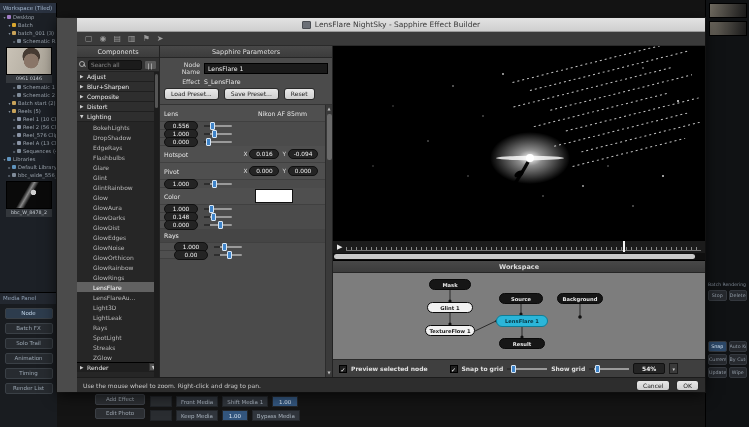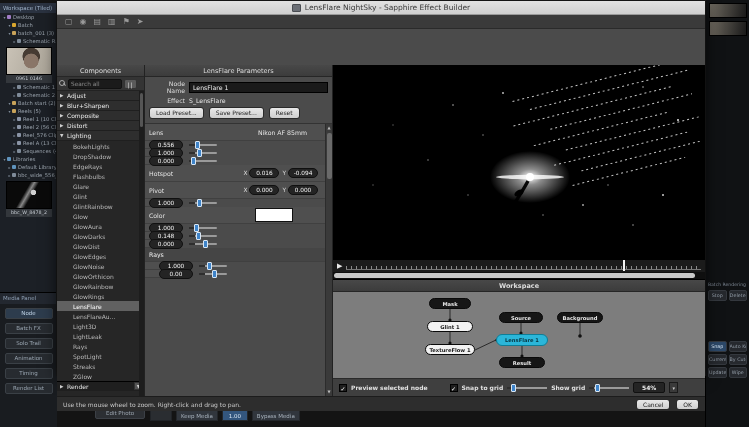--- a/index.html
+++ b/index.html
@@ -47,28 +47,28 @@
   .rthumb { width:38px; height:15px; margin:3px auto 0; border:1px solid #000;
             background:linear-gradient(100deg,#6f6a60,#3c3a36 60%,#191919); }
   .rp-header { margin-top:246px; color:#7d8793; font-size:4.6px; text-align:right; padding-right:3px; white-space:nowrap; }
   .rp-mode { display:flex; gap:2px; justify-content:flex-end; padding:3px 2px 0 2px; }
   .rp-mode .rp-btn { flex:1; }
   .rp-grid { display:grid; grid-template-columns:1fr 1fr; gap:2px; padding:40px 2px 0 2px; }
   .rp-btn { height:11px; background:#26292e; border:1px solid #34383e; border-radius:2px; color:#949ea9; font-size:4.8px; line-height:9px; text-align:center; white-space:nowrap; overflow:hidden; }
   .rp-btn.accent { background:#2c4868; color:#cfe0f0; }
 
   
-  #dialog { left:57px; top:1px; width:648px; height:374px; background:#4b4b4b; box-shadow:0 3px 14px rgba(0,0,0,.7), 0 0 0 1px #1a1a1a; }
+  #dialog { left:57px; top:18px; width:648px; height:374px; background:#4b4b4b; box-shadow:0 3px 14px rgba(0,0,0,.7), 0 0 0 1px #1a1a1a;padding-left:20px; }
   #titlebar { height:14px; background:linear-gradient(#e2e2e2,#cfcfcf); border-bottom:1px solid #9a9a9a; display:flex; align-items:center; justify-content:center; gap:4px; }
   #titlebar .app-ico { width:9px; height:8px; background:#6b6f76; border-radius:1px; border:1px solid #4a4d52; }
   #titlebar .title { font-size:7.5px; color:#3a3a3a; white-space:nowrap; }
   #dlg-toolbar { height:14px; background:#3a3a3a; border-bottom:1px solid #2a2a2a; display:flex; align-items:center; gap:7px; padding-left:8px; }
   .tbicon { font-size:8px; color:#9a9a9a; line-height:1; }
 
-  #dlg-content { display:flex; height:331px;margin-top:36px; }
+  #dlg-content { display:flex; height:331px; }
 
   
   #components { width:88px; background:#2f2f2f; border-right:1px solid #222; display:flex; flex-direction:column; }
   .panel-head { height:12px; background:linear-gradient(#484848,#3c3c3c); border-bottom:1px solid #262626; color:#ddd; font-size:6.5px; line-height:12px; text-align:center; white-space:nowrap; }
   #search-row { height:14px; display:flex; align-items:center; gap:2px; padding:0 2px; background:#343434; border-bottom:1px solid #222; }
   #search-input { width:54px; height:10px; background:#1b1b1b; border:1px solid #111; border-radius:2px; color:#aaa; font-size:5.8px; padding:0 2px; font-family:inherit; }
   #search-input::placeholder { color:#8a8a8a; }
   .mag { width:7px; height:7px; position:relative; flex:none; }
   .mag::before { content:""; position:absolute; left:0; top:0; width:4px; height:4px; border:1px solid #aaa; border-radius:50%; }
   .mag::after { content:""; position:absolute; left:4px; top:4px; width:3px; height:1px; background:#aaa; transform:rotate(45deg); }
@@ -411,21 +411,21 @@
             <span class="clabel">Render</span>
             <span class="scrollbtn">▼</span>
           </div>
           <div id="comp-scroll">
             <div class="thumbv"></div>
           </div>
       </div>
     </div>
 
     <div id="params">
-      <div class="panel-head">LensFlare Parameters</div>
+      <div class="panel-head">Sapphire Parameters</div>
       <div id="param-top">
         <div class="p-line">
           <span class="p-label">Node Name</span>
           <input id="node-name-input" value="LensFlare 1" style="">
         </div>
         <div class="p-line">
           <span class="p-label">Effect</span>
           <span class="effect-val">S_LensFlare</span>
         </div>
         <div class="preset-row">

